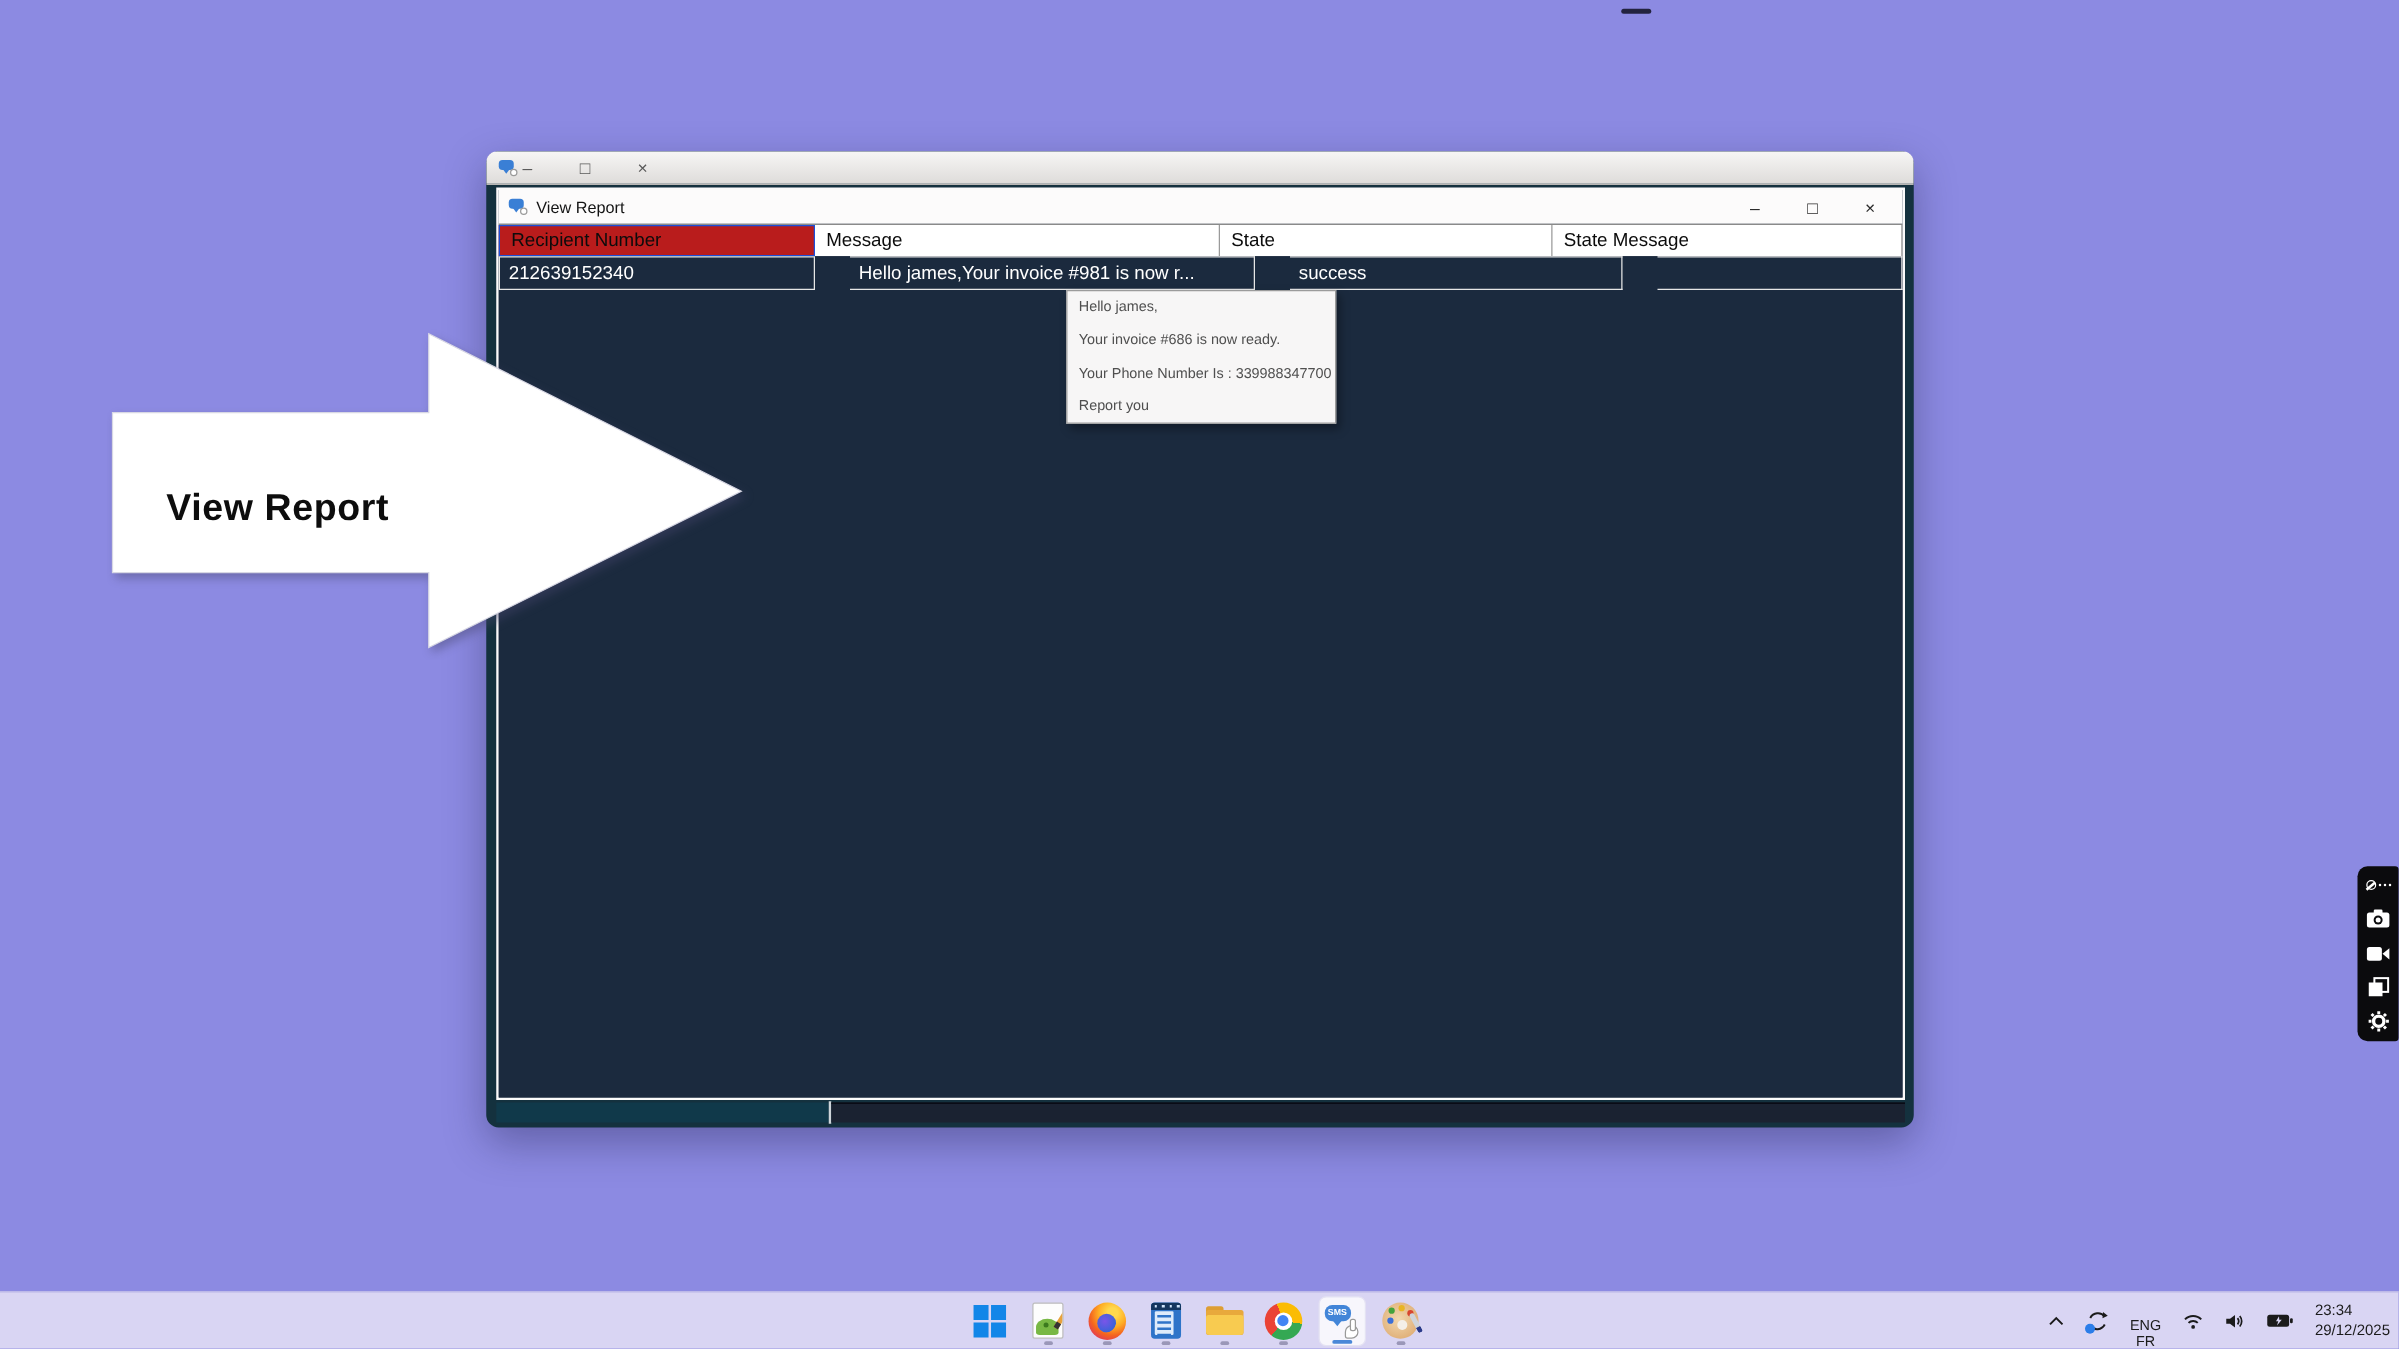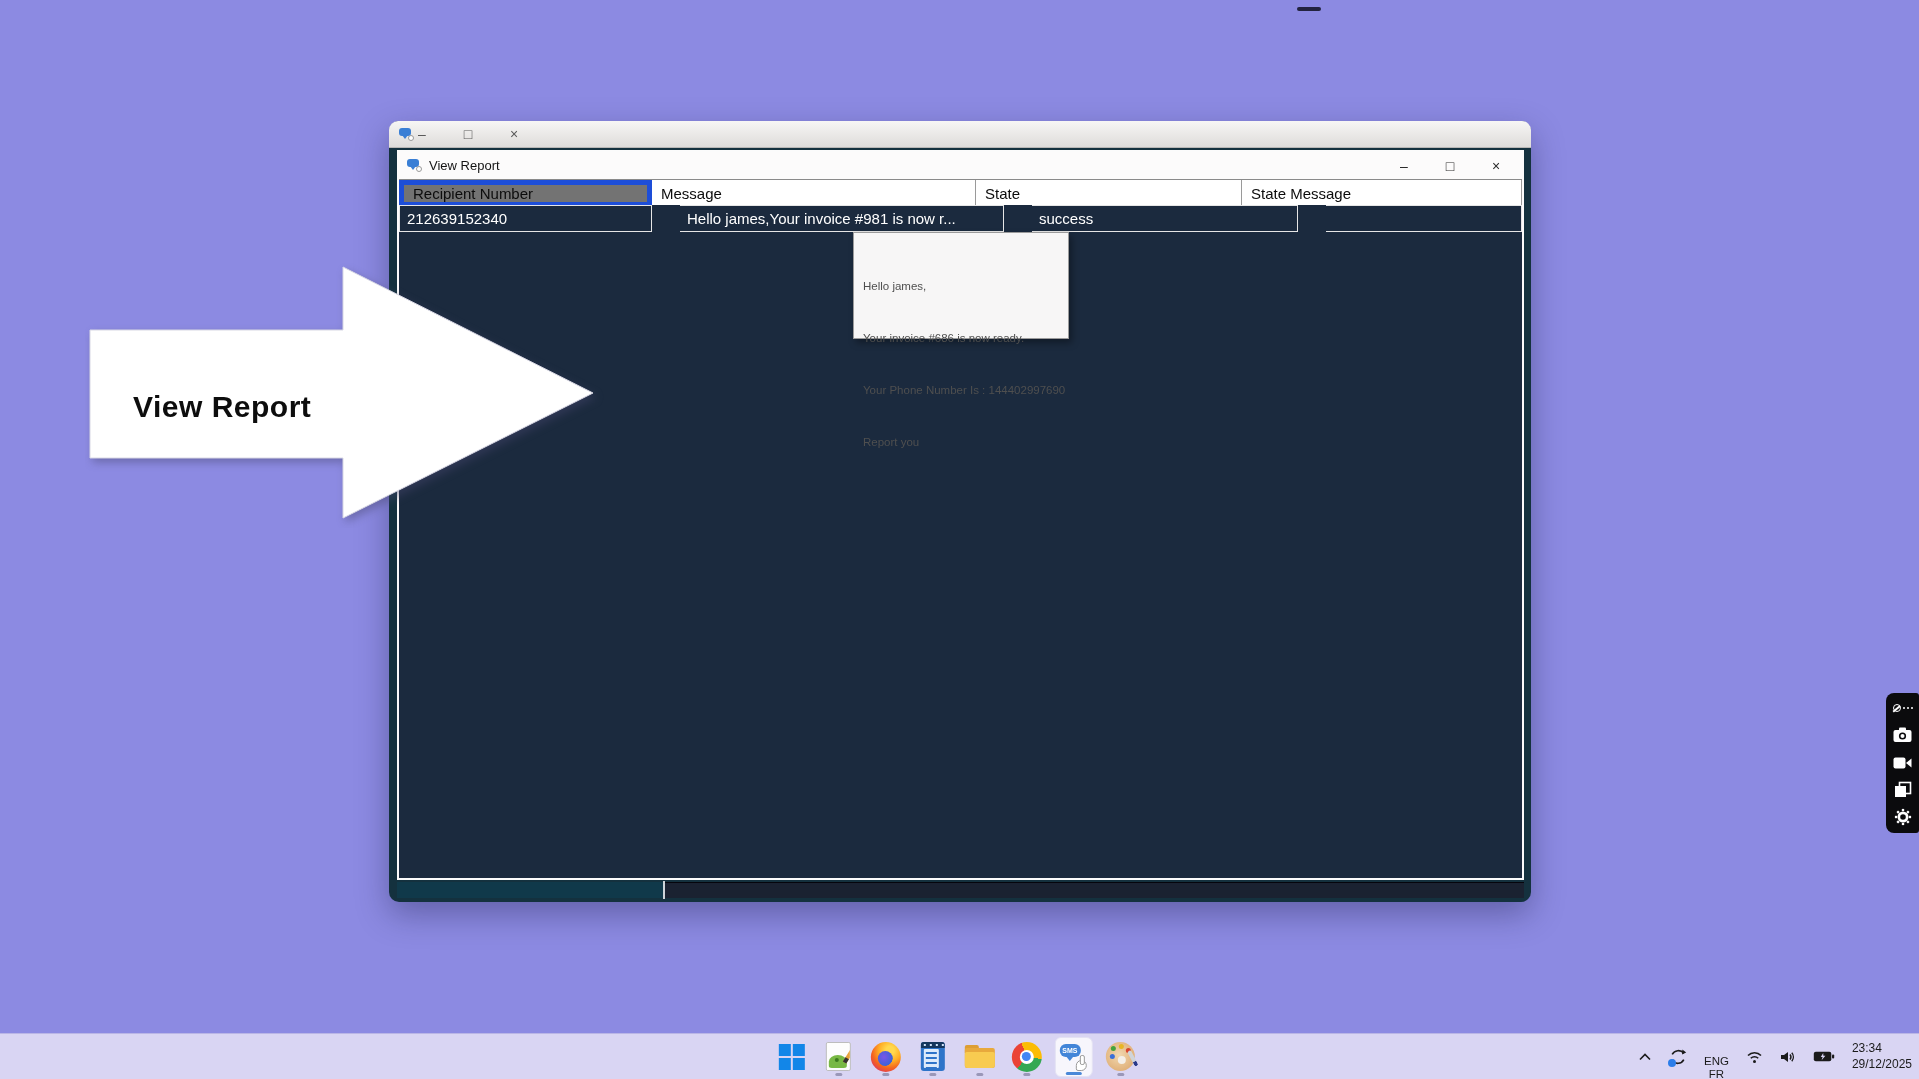--- a/index.html
+++ b/index.html
@@ -35,39 +35,39 @@
   .report-titlebar { height:27px; background:#fcfbfb; display:flex; align-items:center;
     padding:0 18px 0 8px; font-size:13px; color:#141414; flex:0 0 auto; }
   .report-titlebar .win-title { margin-left:7px; flex:1; }
   .report-titlebar .win-controls { color:#2b2b2b; }
 
   
   .grid-cols { display:grid; grid-template-columns:253px 324px 266px 1fr; }
   .table-header { height:26px; background:#ffffff; border-top:1px solid #8a8a8a; flex:0 0 auto; }
   .table-header .hcell { display:flex; align-items:center; padding-left:9px; font-size:15px;
     color:#0c0c0c; border-right:1px solid #9a9a9a; }
-  .table-header .hcell.selected { background:#737373; border:5px solid #1d4ed8; }
+  .table-header .hcell.selected { background:#b91c1c; border:1px solid #1d4ed8; }
   .table-row { height:27px; background:#1b2a3e; color:#ffffff; font-size:15px; flex:0 0 auto;gap:28px; }
   .table-row .cell { display:flex; align-items:center; padding-left:7px; white-space:nowrap; overflow:hidden;
     border-right:1px solid #e6e6e6; border-bottom:1px solid #e6e6e6; border-top:1px solid #e6e6e6; }
   .table-row .cell:first-child { border-left:1px solid #e6e6e6; }
   .report-body { flex:1; background:#1b2a3e; }
 
   
   .strip-left { position:absolute; left:8px; top:761px; width:266px; height:16px; background:#10394a; }
   .strip-divider { position:absolute; left:274px; top:760px; width:2px; height:18px; background:#cdd4d9; }
   .strip-right { position:absolute; left:276px; top:761px; width:859px; height:16px;
     background:#1a2231; border-top:1px solid #05050c; }
 
   
   .tooltip { position:absolute; left:853px; top:232px; width:216px; height:107px;
     background:#f7f6f6; border:1px solid #9b9b9b; box-shadow:3px 4px 7px rgba(0,0,0,.35);
     padding:7px 9px; display:flex; flex-direction:column; justify-content:space-between;
     font-size:11.5px; color:#4f4f4f; z-index:5; }
-  .tooltip div { white-space:nowrap;margin-top:40px; }
+  .tooltip div { white-space:nowrap; }
 
   
   .arrow-wrap { position:absolute; left:85px; top:258px; width:520px; height:270px; z-index:6; }
   .arrow-label { position:absolute; left:133px; top:390px; font-size:30px; font-weight:600;
     color:#0d0d0d; z-index:7; letter-spacing:.5px; }
 
   
   .side-toolbar { position:absolute; right:0; top:693px; width:33px; height:140px;
     background:#0b0b0d; border-radius:8px 3px 3px 8px; z-index:7;
     display:flex; flex-direction:column; align-items:center; justify-content:space-between;
@@ -203,21 +203,21 @@
   </div>
 
   <div class="strip-left"></div>
   <div class="strip-divider"></div>
   <div class="strip-right"></div>
 </div>
 
 <div class="tooltip">
   <div>Hello james,</div>
   <div>Your invoice #686 is now ready.</div>
-  <div>Your Phone Number Is : 144402997690</div>
+  <div>Your Phone Number Is : 339988347700</div>
   <div>Report you</div>
 </div>
 
 <div class="arrow-wrap">
   <svg width="520" height="270" viewBox="0 0 520 270">
     <polygon points="5,72 258,72 258,9 508,135 258,260 258,200 5,200" fill="#ffffff" stroke="#d8d8e4" stroke-width="1" style="filter:drop-shadow(3px 4px 4px rgba(70,70,110,0.45));"></polygon>
   </svg>
 </div>
 <div class="arrow-label">View Report</div>
 

